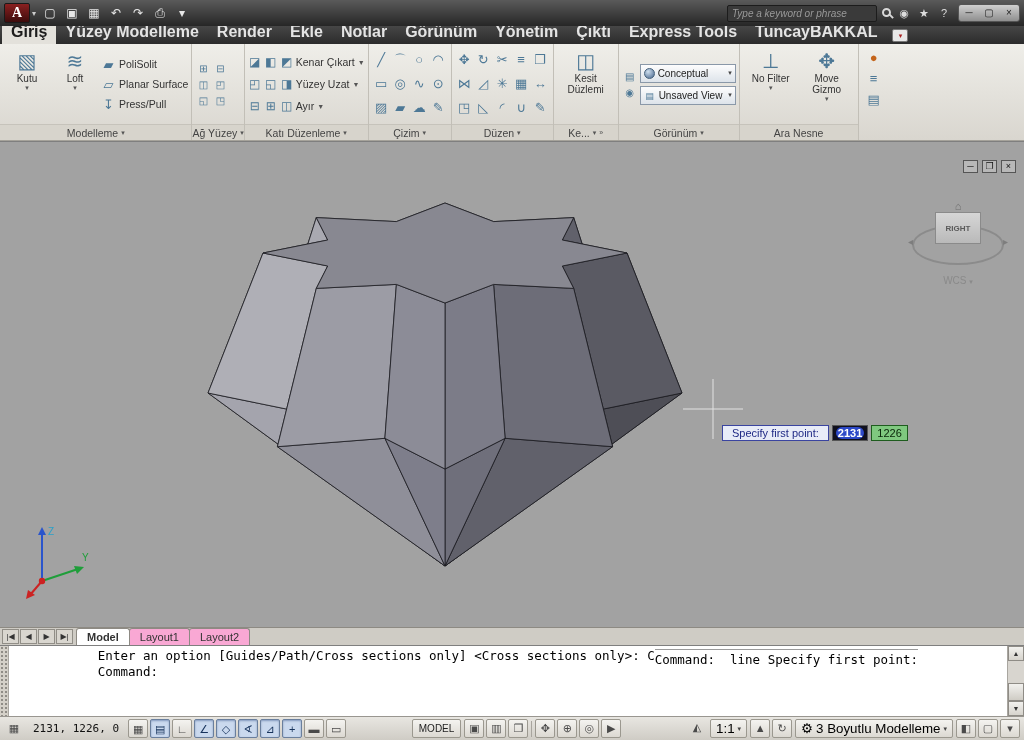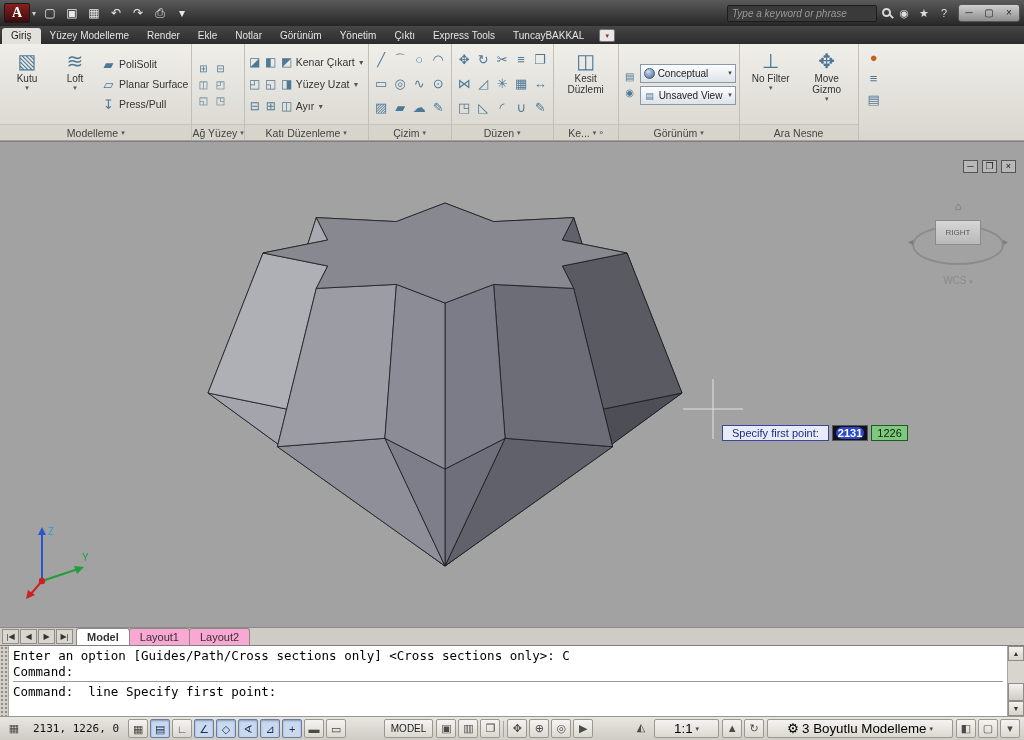--- a/index.html
+++ b/index.html
@@ -26,21 +26,21 @@
   .searchbox::placeholder { color:#9a9a9a; font-style:italic; }
   .magnifier { width:9px; height:9px; border:2px solid #d8d8d8; border-radius:50%; position:relative; display:inline-block; }
   .magnifier::after { content:""; position:absolute; width:6px; height:2px; background:#d8d8d8;
                       transform:rotate(45deg); right:-5px; bottom:-2px; }
   .tbicon { width:18px; height:17px; color:#ddd; font-size:11px; text-align:center; line-height:16px; }
   .winctl { display:flex; background:linear-gradient(#cfcfcf,#8f8f8f); border:1px solid #555; border-radius:3px; margin-left:5px; }
   .winctl button { width:20px; height:16px; font-size:10px; color:#222; background:transparent; border:none; line-height:14px; }
 
   
   .menubar { height:18px; background:linear-gradient(#464646,#2b2b2b); display:flex; align-items:flex-end; padding:0 2px; }
-  .mtab { border:none; background:transparent; color:#e4e4e4; font-size:10px; padding:2px 9px 3px; border-radius:3px 3px 0 0; }
+  .mtab { border:none; background:transparent; color:#e4e4e4; font-size:16px; padding:2px 9px 3px; border-radius:3px 3px 0 0;font-weight:bold; }
   .mtab.active { background:#e3e1db; color:#1d1d1d; }
   .menubar-tail { margin-left:6px; margin-bottom:2px; width:16px; height:13px; background:#e8e8e8;
                   border:1px solid #777; font-size:7px; color:#a22; line-height:11px; text-align:center; border-radius:2px; }
 
   
   .ribbon { height:97px; background:linear-gradient(#efeee9,#d9d6cf); border-bottom:1px solid #a5a29a; display:flex; }
   .panel { border-right:1px solid #c2bfb7; display:flex; flex-direction:column; }
   .panel-body { flex:1; display:flex; padding:2px 3px; gap:2px; }
   .panel-label { height:16px; font-size:10.5px; color:#444; text-align:center; background:#d7d4cc;
                  border-top:1px solid #c6c3bb; display:flex; align-items:center; justify-content:center; gap:3px; }
@@ -71,61 +71,61 @@
   .farcol { display:flex; flex-direction:column; align-items:center; gap:3px; padding:4px 5px; }
 
   
   .viewport { position:relative; height:486px; background:#a2a2a2; border-top:1px solid #7f7f7f; }
   .vp-winctl { position:absolute; top:18px; right:8px; display:flex; gap:4px; }
   .vp-winctl button { width:15px; height:13px; font-size:9px; line-height:11px; background:#b8b8b8; border:1px solid #555; color:#111; }
   .viewcube { position:absolute; top:58px; right:16px; width:100px; text-align:center; }
   .vc-home { font-size:11px; color:#707070; }
   .vc-ringwrap { position:relative; height:58px; }
   .vc-ring { position:absolute; left:4px; right:4px; top:13px; height:40px; border:2px solid rgba(120,120,120,.55); border-radius:50%; }
-  .vc-face { position:absolute; left:27px; top:8px; width:46px; height:25px; background:linear-gradient(#d6d6d6,#b9b9b9);
-             border:1px solid #8a8a8a; font-size:8px; font-weight:normal; color:#5a5a5a;
+  .vc-face { position:absolute; left:27px; top:0; width:46px; height:32px; background:linear-gradient(#d6d6d6,#b9b9b9);
+             border:1px solid #8a8a8a; font-size:8px; font-weight:bold; color:#5a5a5a;
              display:flex; align-items:center; justify-content:center; }
   .vc-arrow { position:absolute; top:24px; font-size:10px; color:#7d7d7d; }
   .wcsbtn { margin-top:4px; font-size:10px; color:#8a8a8a; background:none; border:none; }
   .tooltip { position:absolute; left:722px; top:283px; display:flex; gap:3px; align-items:center; font-size:11px; }
   .tt-label { border:1px solid #3a44a0; background:#e8ecf8; color:#202a85; padding:1px 9px; }
   .tt-x { border:1px solid #555; background:#10101e; padding:1px 3px; }
   .tt-x span { background:#2d49c8; color:#fff; font-weight:bold; padding:0 2px;border-radius:6px; }
   .tt-y { border:1px solid #1e5c1e; background:#7fc87f; color:#082508; padding:1px 5px; }
 
   
   .tabsrow { height:18px; background:#cfccc5; border-top:1px solid #8d8a83; display:flex; align-items:flex-end; padding-left:2px; }
   .lnav { width:17px; height:15px; font-size:8px; line-height:13px; background:#d9d6cf; border:1px solid #918e87; color:#333; padding:0; }
   .ltab { height:17px; padding:1px 10px; font-size:11px; border:1px solid #8d8a83; border-bottom:none; background:#f9a8d4; color:#333;
           border-radius:3px 3px 0 0; margin-left:-1px; }
   .ltab.active { background:#ffffff; font-weight:bold; }
 
   
   .cmdarea { height:71px; background:#fff; border-top:1px solid #7f7f7f; position:relative; display:flex; }
   .cmdgrip { width:9px; background:#d4d0c8; border-right:1px solid #a9a6a0;
              background-image:radial-gradient(#8f8c86 1px, transparent 1.2px); background-size:4px 4px; }
-  .cmdtext { flex:1; font-family:"DejaVu Sans Mono", monospace; font-size:12.5px; color:#000; padding:2px 4px; display:flex; flex-direction:column; }
+  .cmdtext { flex:1; font-family:"DejaVu Sans Mono", monospace; font-size:12.5px; color:#000; padding:2px 21px; display:flex; flex-direction:row;justify-content:center; }
   .cmdline { height:16px; white-space:pre; }
   .cmdcurrent { border-top:1px solid #9a9a9a; margin-top:1px; padding-top:2px; height:19px; white-space:pre; }
   .cmdscroll { width:17px; background:#d8d5cf; border-left:1px solid #a9a6a0; display:flex; flex-direction:column; align-items:stretch; }
   .sbtn { height:15px; font-size:7px; background:linear-gradient(#f2f1ee,#d6d3cc); border:1px solid #8f8c86; color:#333; padding:0; }
   .sthumb { height:18px; background:linear-gradient(#f2f1ee,#cfccc5); border:1px solid #8f8c86; margin-top:auto; }
 
   
   .statusbar { height:24px; background:linear-gradient(#e8e6e1,#cfccc5); border-top:1px solid #999690;
                display:flex; align-items:center; gap:3px; padding:0 4px; font-size:11px; color:#222; }
   .coords { font-family:"DejaVu Sans Mono", monospace; font-size:11px; padding:2px 6px; color:#111; }
   .tgl { width:20px; height:19px; font-size:11px; line-height:16px; text-align:center; color:#4a4a4a;
          background:linear-gradient(#f4f3f0,#dcd9d2); border:1px solid #9b988f; border-radius:2px; padding:0; }
   .tgl.active { background:#cad9ee; border-color:#6a7f9d; color:#17335c; box-shadow:inset 0 1px 2px rgba(30,60,120,.4); }
   .stbtn { height:19px; padding:0 6px; font-size:10px; background:linear-gradient(#f4f3f0,#dcd9d2);
            border:1px solid #9b988f; border-radius:2px; color:#222; }
   .sticon { width:20px; height:19px; font-size:11px; line-height:17px; text-align:center;
             background:linear-gradient(#f4f3f0,#dcd9d2); border:1px solid #9b988f; border-radius:2px; color:#4a4a4a; padding:0; }
-  .chip { display:flex; align-items:center; gap:3px; height:19px; padding:0 19px; background:linear-gradient(#f4f3f0,#dcd9d2);
+  .chip { display:flex; align-items:center; gap:3px; height:19px; padding:0 5px; background:linear-gradient(#f4f3f0,#dcd9d2);
           border:1px solid #9b988f; border-radius:2px; }
   .chip .dd { font-size:7px; color:#444; }
   .sep { width:1px; height:16px; background:#a8a59e; }
   .spacer { flex:1; }
 </style>
 </head>
 <body>
 
 <div class="col">
 

